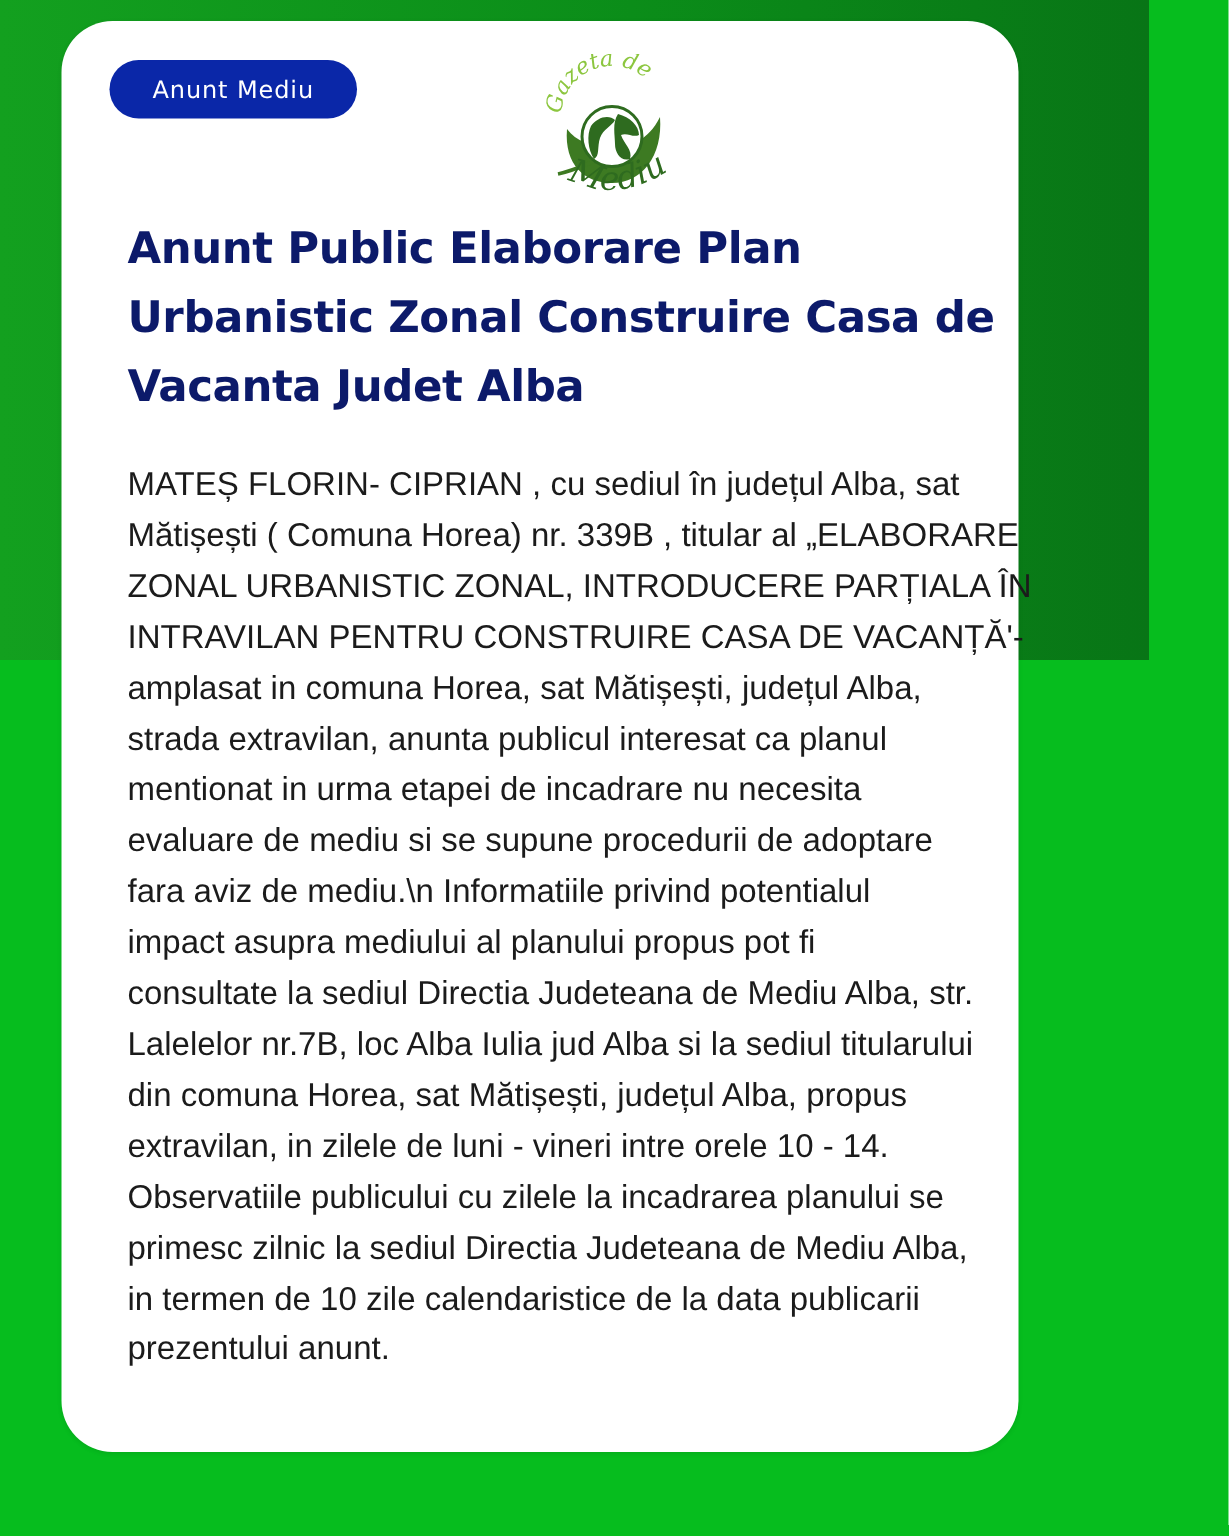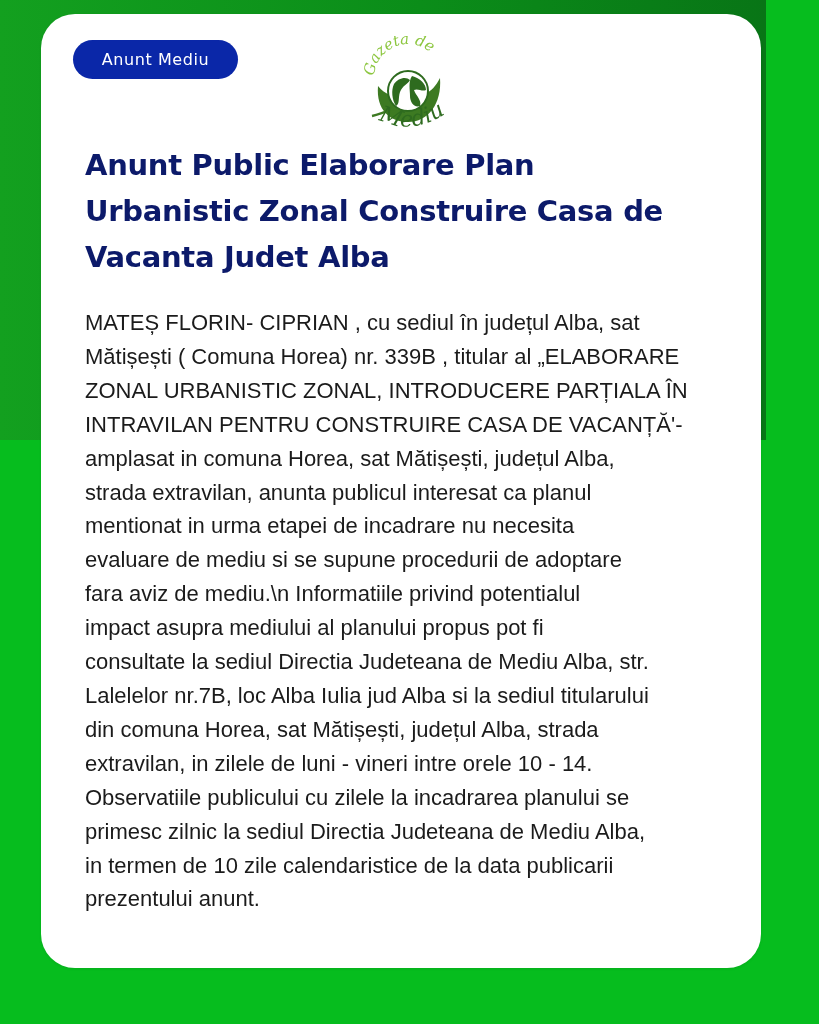--- a/index.html
+++ b/index.html
@@ -19,21 +19,21 @@
       left: 0;
       top: 0;
       width: 766px;
       height: 440px;
       background: linear-gradient(90deg, #13a01f 0%, #0b8d19 55%, #087516 100%);
     }
     .card {
       position: absolute;
       left: 41px;
       top: 14px;
-      width: 720px;
+      width: 638px;
       height: 954px;
       background: #ffffff;
       border-radius: 34px;
       box-shadow: 0 1px 3px rgba(0,0,0,0.08);
     }
     .badge {
       position: absolute;
       left: 32px;
       top: 26px;
       width: 165px;
@@ -135,21 +135,21 @@
     <span class="bl">ZONAL URBANISTIC ZONAL, INTRODUCERE PARȚIALA ÎN</span>
     <span class="bl">INTRAVILAN PENTRU CONSTRUIRE CASA DE VACANȚĂ'-</span>
     <span class="bl">amplasat in comuna Horea, sat Mătișești, județul Alba,</span>
     <span class="bl">strada extravilan, anunta publicul interesat ca planul</span>
     <span class="bl">mentionat in urma etapei de incadrare nu necesita</span>
     <span class="bl">evaluare de mediu si se supune procedurii de adoptare</span>
     <span class="bl">fara aviz de mediu.\n Informatiile privind potentialul</span>
     <span class="bl">impact asupra mediului al planului propus pot fi</span>
     <span class="bl">consultate la sediul Directia Judeteana de Mediu Alba, str.</span>
     <span class="bl">Lalelelor nr.7B, loc Alba Iulia jud Alba si la sediul titularului</span>
-    <span class="bl">din comuna Horea, sat Mătișești, județul Alba, strada</span>
+    <span class="bl">din comuna Horea, sat Mătișești, județul Alba, propus</span>
     <span class="bl">extravilan, in zilele de luni - vineri intre orele 10 - 14.</span>
     <span class="bl">Observatiile publicului cu zilele la incadrarea planului se</span>
     <span class="bl">primesc zilnic la sediul Directia Judeteana de Mediu Alba,</span>
     <span class="bl">in termen de 10 zile calendaristice de la data publicarii</span>
     <span class="bl">prezentului anunt.</span>
   </div>
 
 </div>
 
 </body></html>

